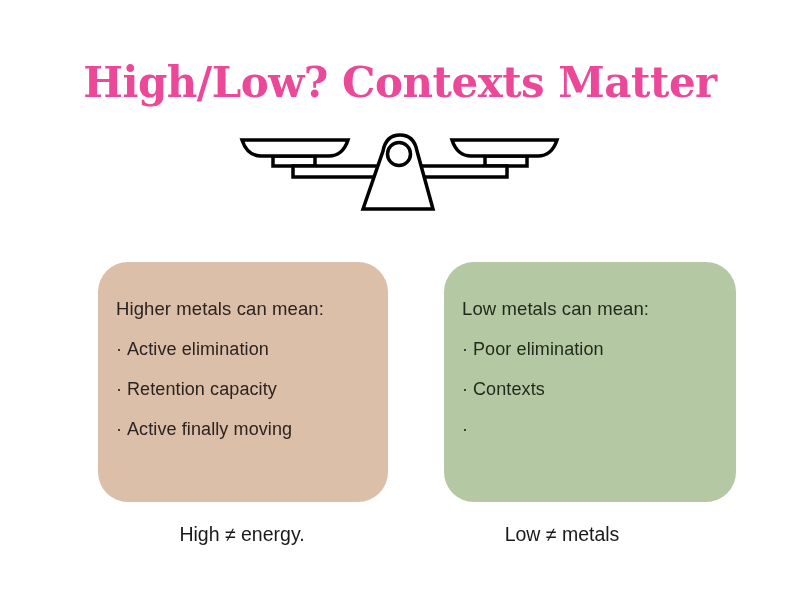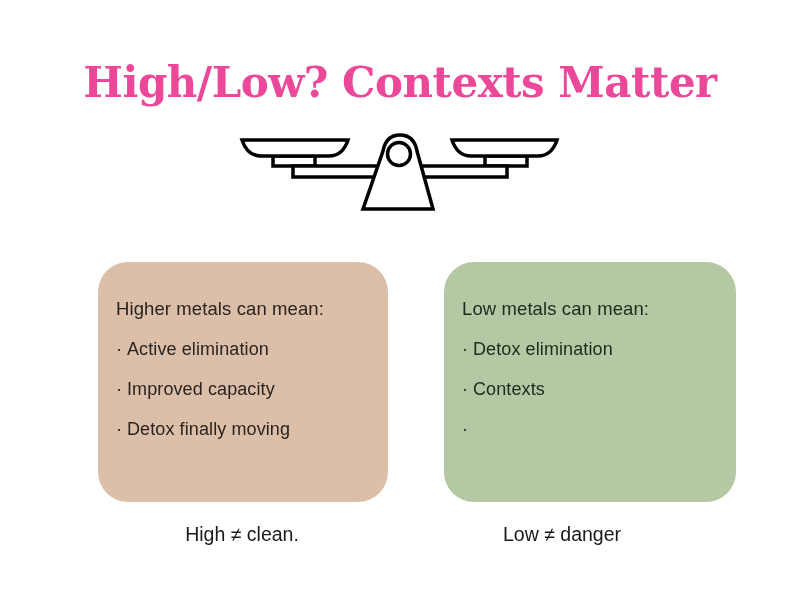--- a/index.html
+++ b/index.html
@@ -110,42 +110,42 @@
 
   <section class="card card-left" style="background-color: rgb(220, 191, 169); color: rgb(43, 35, 32);">
     <h2 class="card-heading">Higher metals can mean:</h2>
     <ul class="bullets">
       <li class="bullet">
         <span class="dot">·</span>
         <span class="bullet-text">Active elimination</span>
       </li>
       <li class="bullet">
         <span class="dot">·</span>
-        <span class="bullet-text">Improved capacity</span>
+        <span class="bullet-text">Retention capacity</span>
       </li>
       <li class="bullet">
         <span class="dot">·</span>
-        <span class="bullet-text">Detox finally moving</span>
+        <span class="bullet-text">Active finally moving</span>
       </li>
     </ul>
   </section>
 
   <section class="card card-right" style="background-color: rgb(181, 200, 164); color: rgb(31, 42, 26);">
     <h2 class="card-heading">Low metals can mean:</h2>
     <ul class="bullets">
       <li class="bullet">
         <span class="dot">·</span>
-        <span class="bullet-text">Detox elimination</span>
+        <span class="bullet-text">Poor elimination</span>
       </li>
       <li class="bullet">
         <span class="dot">·</span>
         <span class="bullet-text">Contexts</span>
       </li>
       <li class="bullet">
         <span class="dot">·</span>
       </li>
     </ul>
   </section>
 
-  <p class="caption caption-left">High ≠ clean.</p>
-  <p class="caption caption-right">Low ≠ danger</p>
+  <p class="caption caption-left">High ≠ energy.</p>
+  <p class="caption caption-right">Low ≠ metals</p>
 
 </div>
 
 </body></html>

